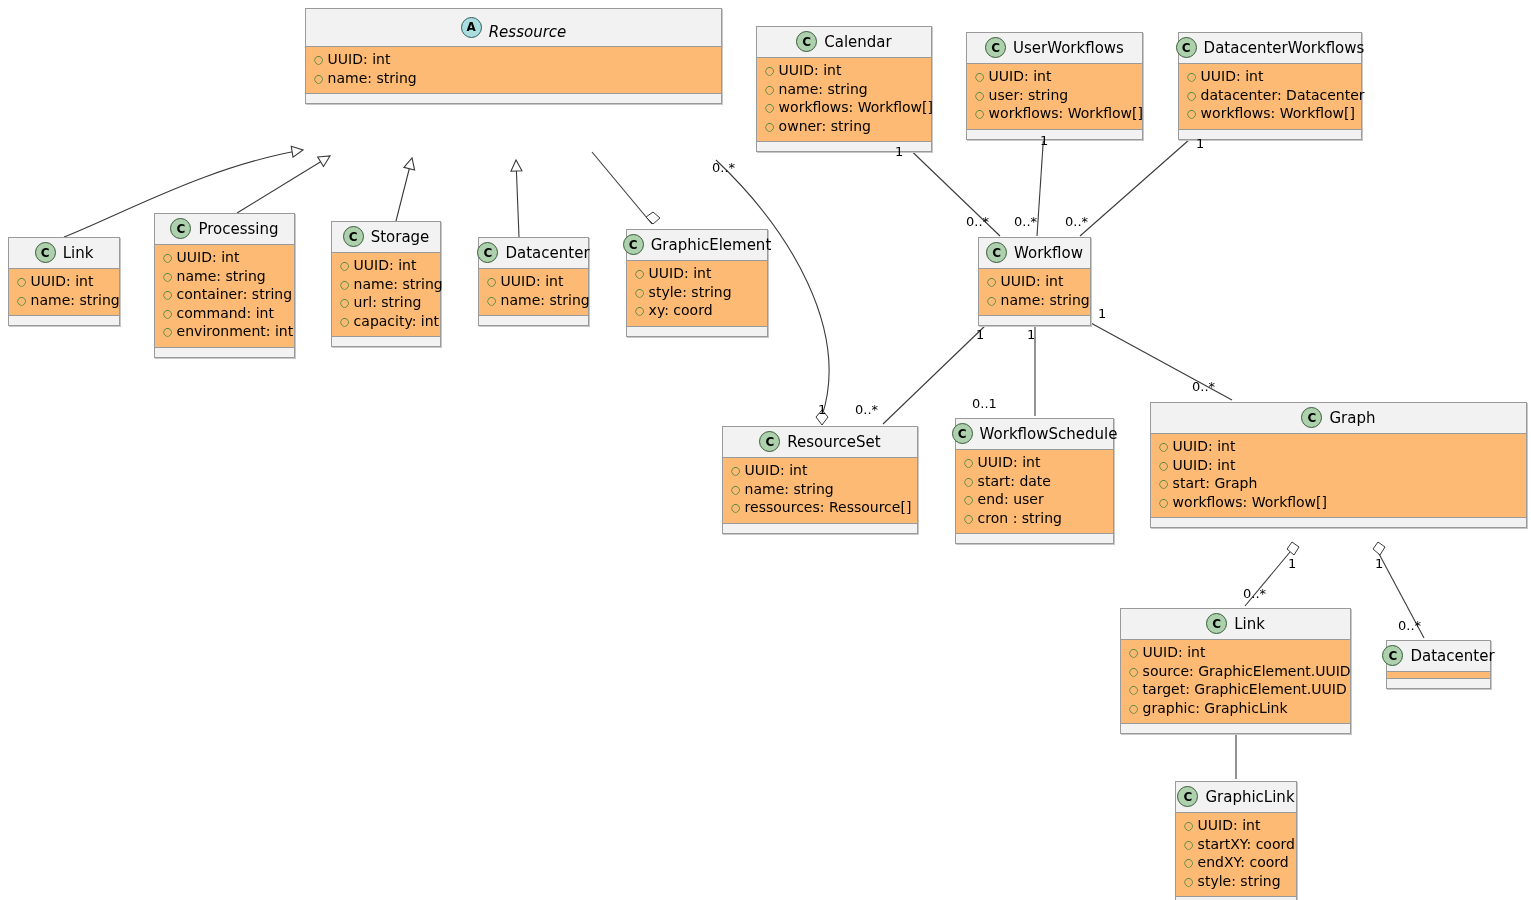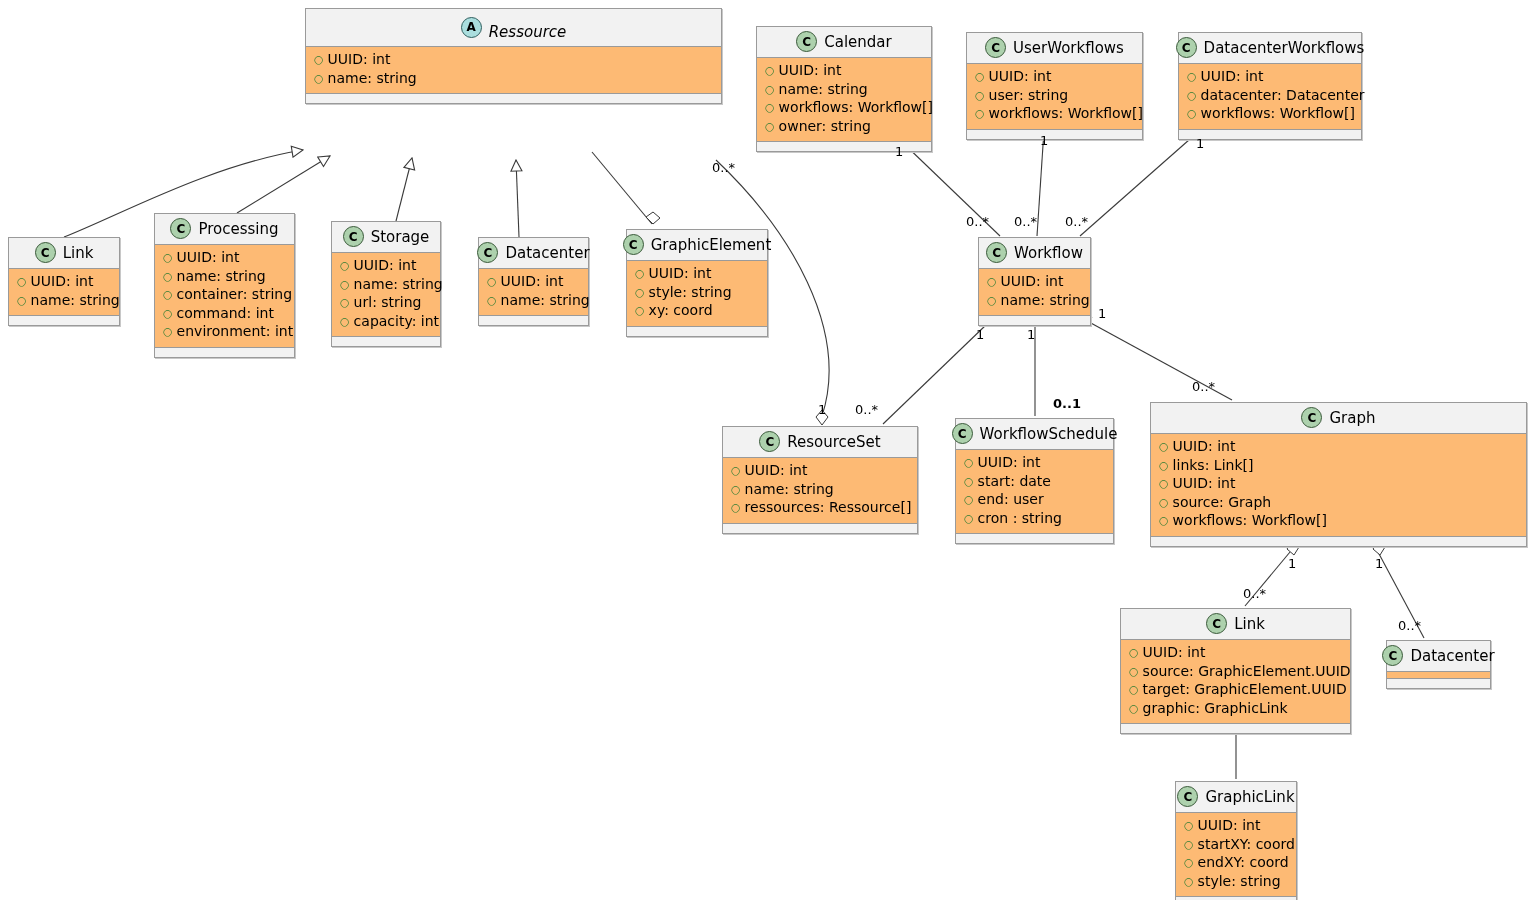--- a/index.html
+++ b/index.html
@@ -252,23 +252,22 @@
         </div>
         <div class="uml-ops"></div>
       </div>
       <div class="uml-class" style="left: 1150px; top: 402px; width: 377px;">
         <div class="uml-header">
           <span class="stereo c">C</span>
           <span class="uml-title">Graph</span>
         </div>
         <div class="uml-attrs">
           <div class="attr"><span class="vis">○</span><span>UUID: int</span></div>
-          <div class="attr"><span class="vis">○</span><span>links: Link[]</span></div>
-          <div class="attr"><span class="vis">○</span><span>UUID: int</span></div>
-          <div class="attr"><span class="vis">○</span><span>source: Graph</span></div>
+          <div class="attr"><span class="vis">○</span><span>UUID: int</span></div>
+          <div class="attr"><span class="vis">○</span><span>start: Graph</span></div>
           <div class="attr"><span class="vis">○</span><span>workflows: Workflow[]</span></div>
         </div>
         <div class="uml-ops"></div>
       </div>
       <div class="uml-class" style="left: 1120px; top: 608px; width: 231px;">
         <div class="uml-header">
           <span class="stereo c">C</span>
           <span class="uml-title">Link</span>
         </div>
         <div class="uml-attrs">
@@ -308,20 +307,20 @@
       <div class="mult" style="left: 1040px; top: 133px;">1</div>
       <div class="mult" style="left: 1196px; top: 136px;">1</div>
       <div class="mult" style="left: 966px; top: 214px;">0..*</div>
       <div class="mult" style="left: 1014px; top: 214px;">0..*</div>
       <div class="mult" style="left: 1065px; top: 214px;">0..*</div>
       <div class="mult" style="left: 976px; top: 327px;">1</div>
       <div class="mult" style="left: 1027px; top: 327px;">1</div>
       <div class="mult" style="left: 1098px; top: 306px;">1</div>
       <div class="mult" style="left: 818px; top: 402px;">1</div>
       <div class="mult" style="left: 855px; top: 402px;">0..*</div>
-      <div class="mult" style="left: 1053px; top: 396px; font-weight: bold;">0..1</div>
+      <div class="mult" style="left: 972px; top: 396px;">0..1</div>
       <div class="mult" style="left: 1192px; top: 379px;">0..*</div>
       <div class="mult" style="left: 1288px; top: 556px;">1</div>
       <div class="mult" style="left: 1243px; top: 586px;">0..*</div>
       <div class="mult" style="left: 1375px; top: 556px;">1</div>
       <div class="mult" style="left: 1398px; top: 618px;">0..*</div>
     </div>
 </div>
 
 </body></html>

